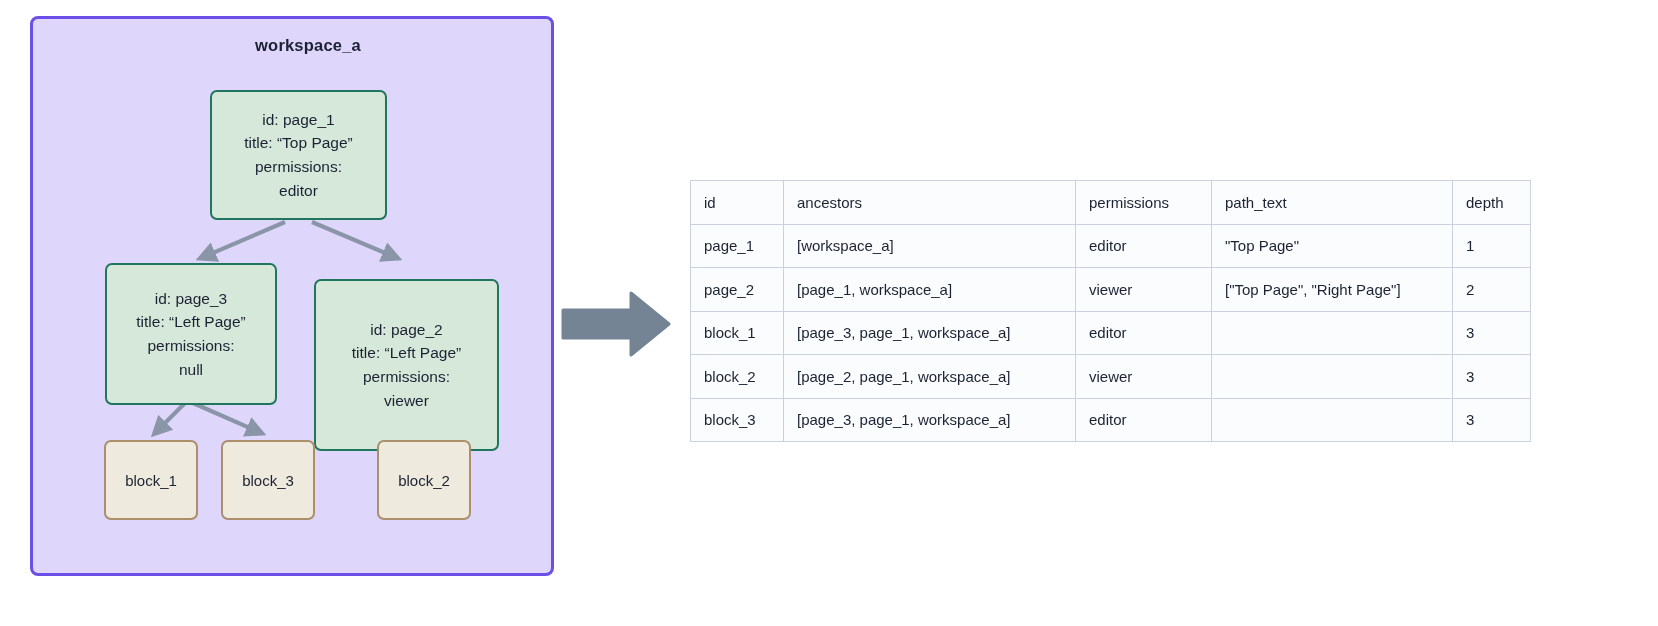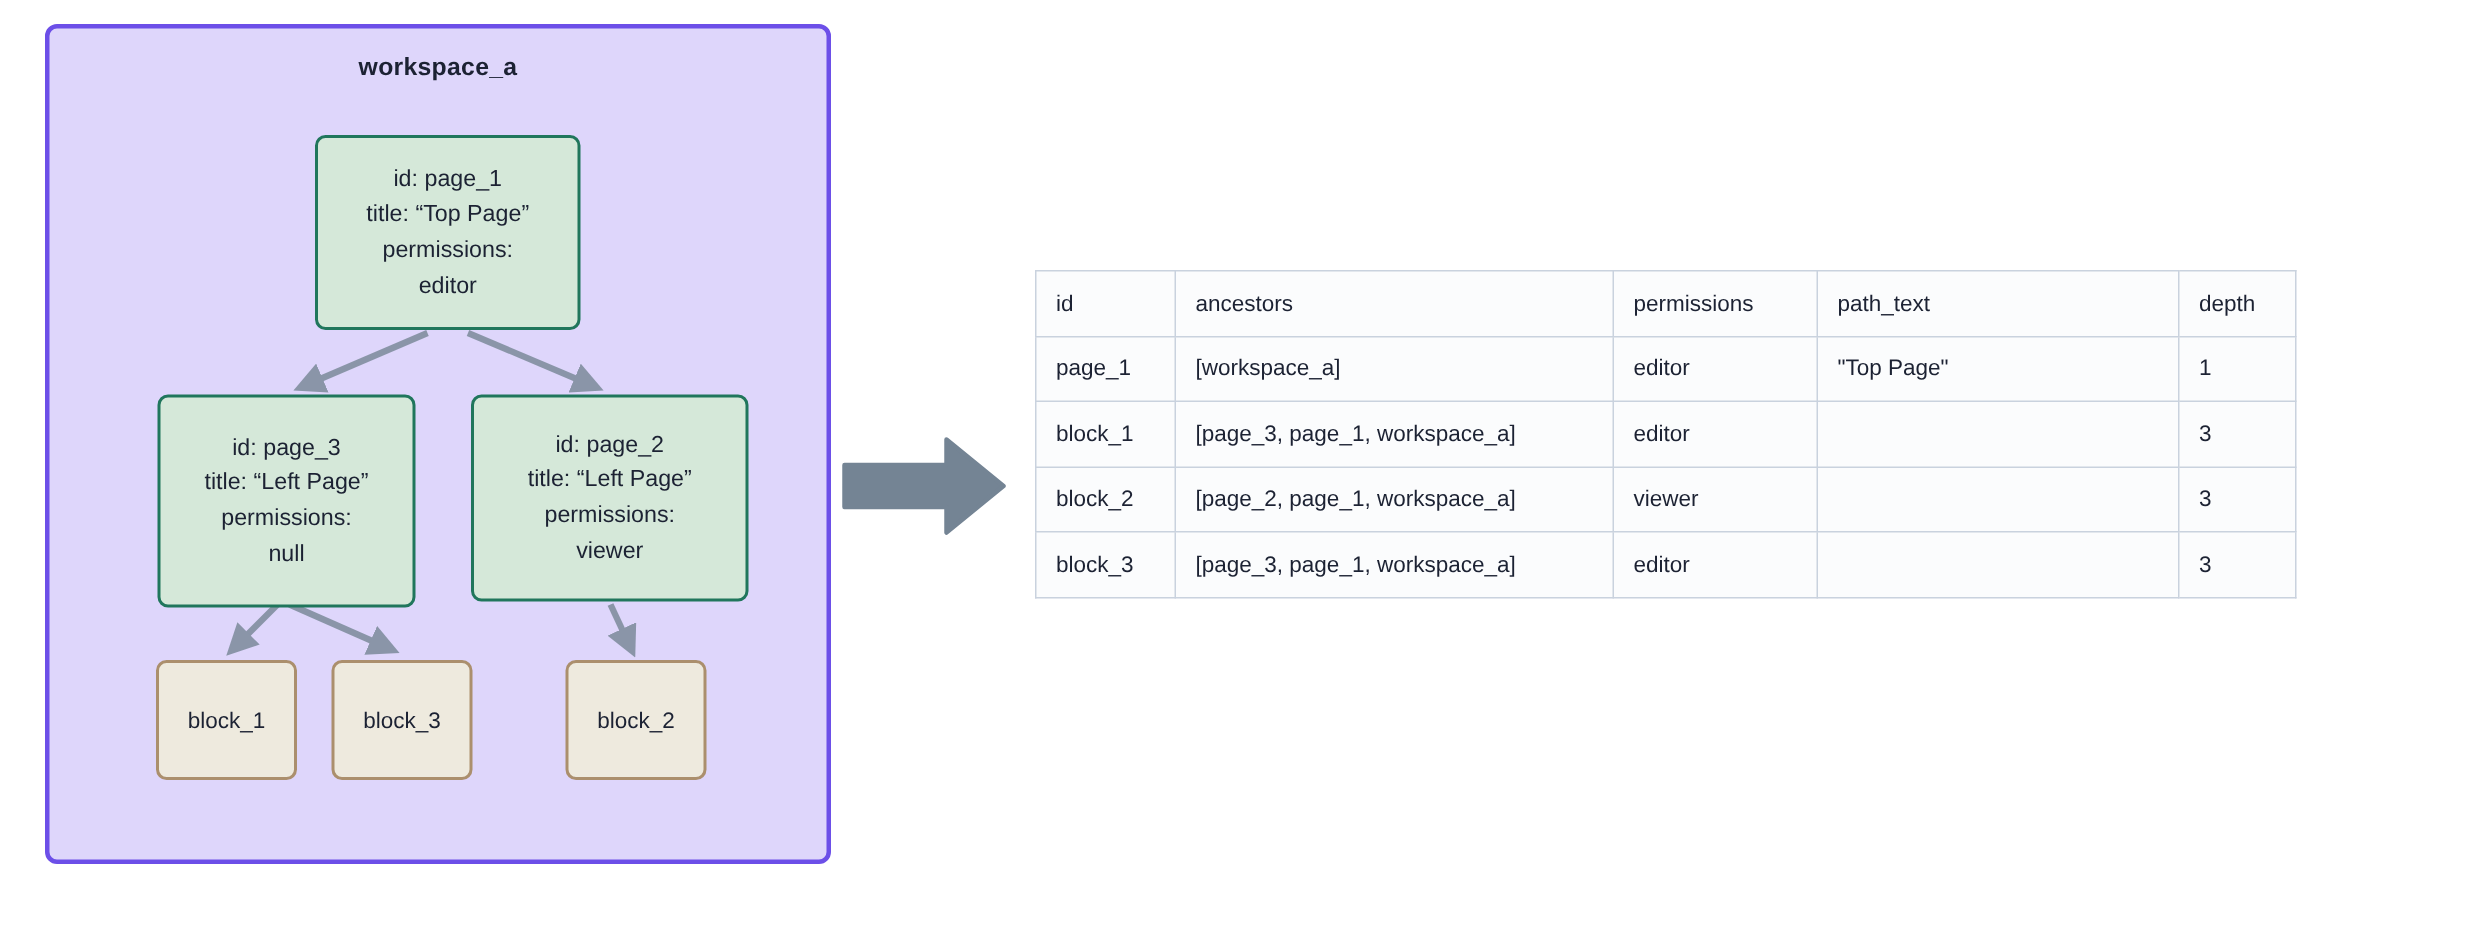--- a/index.html
+++ b/index.html
@@ -30,20 +30,21 @@
   #workspace-title {
     position: absolute;
     left: 0;
     top: 17px;
     width: 100%;
     text-align: center;
     font-size: 16.5px;
     font-weight: bold;
     color: #1c2233;
     letter-spacing: 0.2px;
+    padding-left: 16px;
   }
 
   
   #diagram-edges {
     position: absolute;
     left: 0;
     top: 0;
     width: 524px;
     height: 560px;
     pointer-events: none;
@@ -62,21 +63,21 @@
     justify-content: center;
     color: #1c2233;
     font-size: 15.5px;
     line-height: 1.52;
     text-align: center;
   }
   .page-node .ln { display: block; white-space: nowrap; }
 
   #node-page_1 { left: 177px; top: 71px; width: 177px; height: 130px; }
   #node-page_3 { left: 72px;  top: 244px; width: 172px; height: 142px; }
-  #node-page_2 { left: 281px; top: 244px; width: 185px; height: 138px; }
+  #node-page_2 { left: 281px; top: 260px; width: 185px; height: 172px; }
 
   
   .block-node {
     position: absolute;
     background: #eeeade;
     border: 2px solid #ab8f6d;
     border-radius: 7px;
     box-sizing: border-box;
     display: flex;
     align-items: center;
@@ -213,20 +214,27 @@
   </thead>
   <tbody>
     <tr>
       <td>page_1</td>
       <td>[workspace_a]</td>
       <td>editor</td>
       <td>"Top Page"</td>
       <td>1</td>
     </tr>
     <tr>
+      <td>page_2</td>
+      <td>[page_1, workspace_a]</td>
+      <td>viewer</td>
+      <td>["Top Page", "Right Page"]</td>
+      <td>2</td>
+    </tr>
+    <tr>
       <td>block_1</td>
       <td>[page_3, page_1, workspace_a]</td>
       <td>editor</td>
       <td></td>
       <td>3</td>
     </tr>
     <tr>
       <td>block_2</td>
       <td>[page_2, page_1, workspace_a]</td>
       <td>viewer</td>

